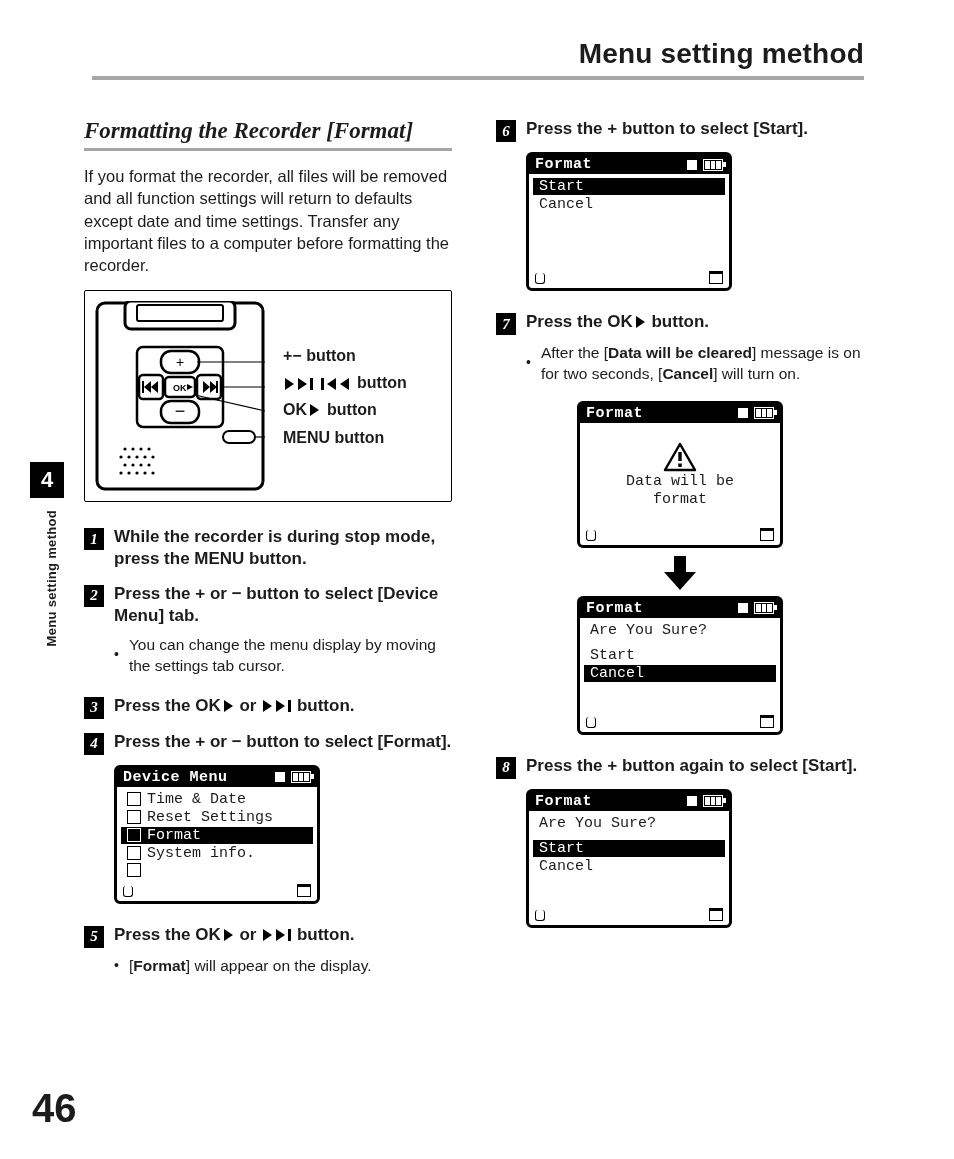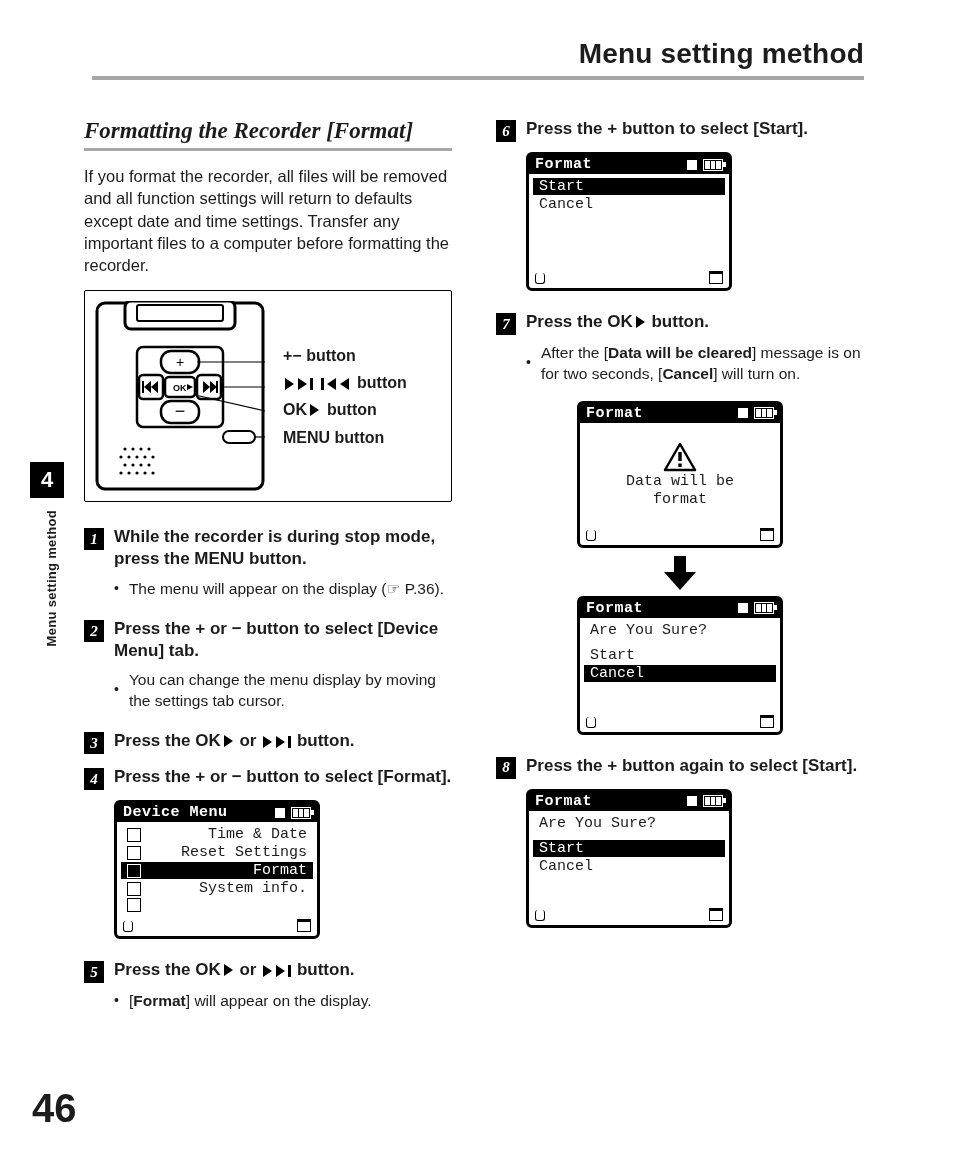--- a/index.html
+++ b/index.html
@@ -107,21 +107,21 @@
     background:#000;color:#fff;
     display:flex;align-items:center;justify-content:space-between;
     padding:1px 6px;
     font-weight:bold;
     letter-spacing:.5px;
   }
   .lcd-body{padding:4px 8px;min-height:88px;display:flex;flex-direction:column;gap:1px;}
   .lcd-body.centered-text{align-items:center;justify-content:center;text-align:center;min-height:96px;}
   .lcd-item{padding:0 2px;white-space:pre;}
   .lcd-item.hl{background:#000;color:#fff;margin:0 -4px;padding:0 6px;}
-  .lcd-item.icon-row{display:flex;align-items:center;gap:6px;justify-content:space-between;}
+  .lcd-item.icon-row{display:flex;align-items:center;gap:6px;}
   .mini-icon{display:inline-block;width:12px;height:12px;border:1.5px solid #000;position:relative;}
   .lcd-footer{
     display:flex;justify-content:space-between;align-items:flex-end;
     padding:0 6px 4px 6px;font-size:12px;height:14px;
   }
   .batt{display:inline-flex;align-items:center;}
   .batt .body{width:18px;height:10px;border:1.5px solid #fff;display:inline-block;position:relative;margin-left:4px;}
   .batt .body::after{content:"";position:absolute;right:-4px;top:2px;width:3px;height:5px;background:#fff;}
   .batt .cells{position:absolute;inset:1px;display:flex;gap:1px;}
   .batt .cells span{flex:1;background:#fff;}
@@ -231,23 +231,20 @@
             </div>
         </div>
       </div>
 
       <div class="step">
         <div class="step-badge">1</div>
         <div class="step-text">
           <span>While the recorder is during stop mode, press the </span><span>MENU</span><span> button.</span>
         </div>
       </div>
-      <div class="sub">
-          <span>The menu will appear on the display (☞ P.36).</span>
-        </div>
 
       <div class="step">
         <div class="step-badge">2</div>
         <div class="step-text">
           <span>Press the </span><b>+</b><span> or </span><b>−</b><span> button to select [</span><span>Device Menu</span><span>] tab.</span>
         </div>
       </div>
       <div class="sub">
           <span>You can change the menu display by moving the settings tab cursor.</span>
         </div>

